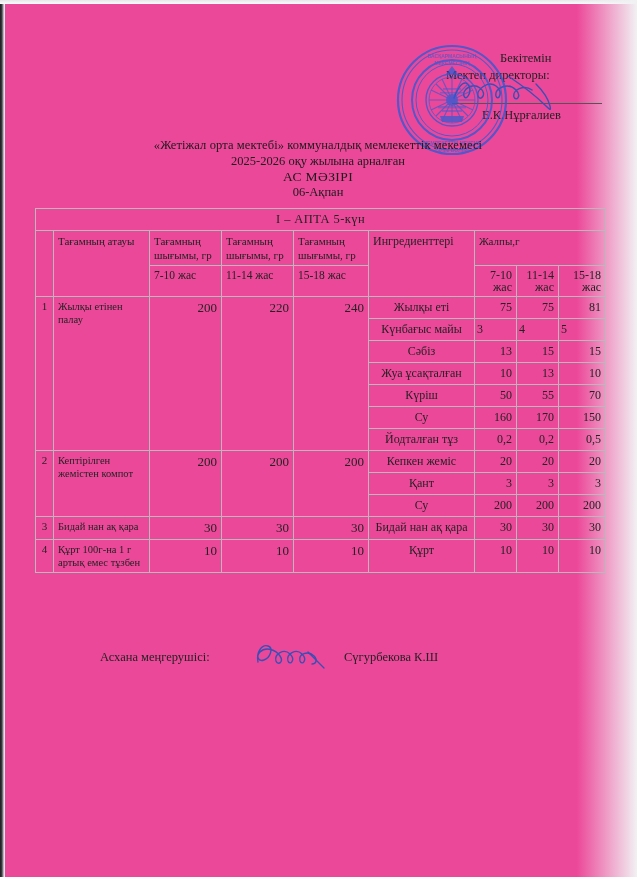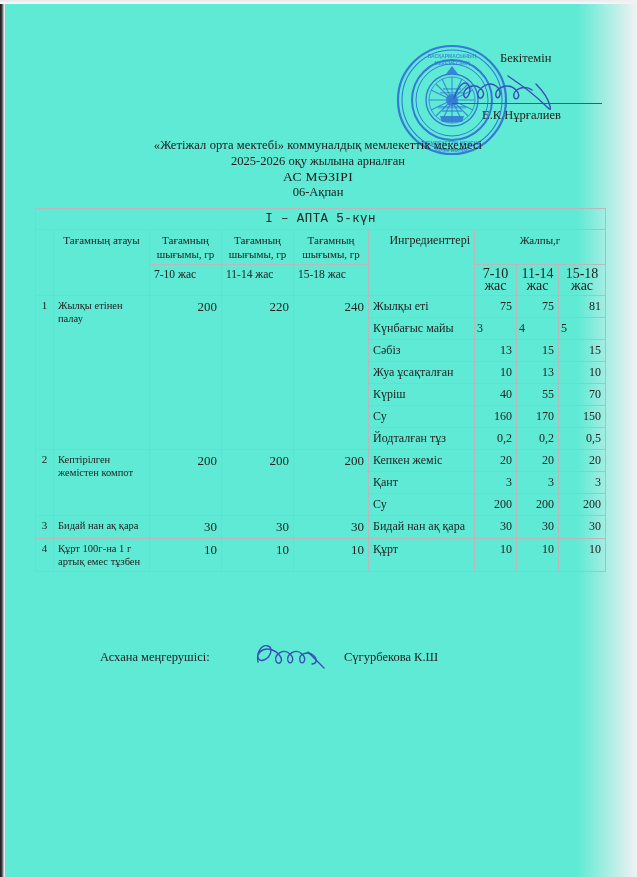--- a/index.html
+++ b/index.html
@@ -4,21 +4,21 @@
 <style>
   html, body {
     margin: 0;
     padding: 0;
     background: #ffffff;
   }
   #page {
     position: relative;
     width: 637px;
     height: 877px;
-    background: #5eead4;
+    background: #ec4899;
     overflow: hidden;
     font-family: "Liberation Serif", "DejaVu Serif", serif;
     color: #1a1a1a;
   }
   
   .page-edge-left {
     position: absolute;
     left: 0; top: 0;
     width: 5px; height: 877px;
     background: linear-gradient(to right, #1b1b1f 0%, #3a3a40 35%, #c9c9cf 75%, #fdfdfd 100%);
@@ -117,45 +117,44 @@
     font-weight: normal;
     color: #232323;
     overflow: visible;
   }
   .week-title-cell {
     text-align: center;
     font-weight: bold;
     font-size: 12.5px;
     padding: 2px 0 3px 0;
     letter-spacing: 0.4px;
-    font-family: Liberation Mono, monospace;
   }
   .hdr-center {
-    text-align: center;
+    text-align: left;
     font-weight: bold;
     font-size: 11px;
     line-height: 14px;
     vertical-align: middle;
   }
   .hdr-left {
-    text-align: right;
+    text-align: left;
     font-weight: normal;
     font-size: 12px;
     vertical-align: top;
   }
   .age-sub {
     font-size: 11.5px;
     text-align: left;
     padding-left: 5px;
     vertical-align: bottom;
   }
   .age-sub-narrow {
-    font-size: 14px;
+    font-size: 12px;
     line-height: 12px;
-    text-align: center;
+    text-align: right;
     padding-left: 3px;
     vertical-align: bottom;
     margin-top: 11px;
   }
 
   .num-cell {
     text-align: center;
     font-size: 11px;
     vertical-align: top;
     padding-top: 4px;
@@ -173,20 +172,21 @@
     font-size: 13px;
     padding-right: 12px;
     padding-top: 4px;
     vertical-align: top;
   }
   .ingr-cell {
     font-size: 12px;
     padding-left: 6px;
     vertical-align: top;
     white-space: nowrap;
+    text-align: center;
   }
   .amt-cell {
     text-align: right;
     font-size: 12px;
     padding-right: 8px;
     vertical-align: top;
     margin-top: 8px;
   }
   .amt-cell.left-shift {
     text-align: left;
@@ -226,20 +226,21 @@
 <body>
 
 <div id="page">
 
   <div class="page-edge-left"></div>
   <div class="page-edge-top"></div>
   <div class="page-shade-right"></div>
 
   <div class="approval">
     <div class="ap-line ap-confirm">Бекітемін</div>
+    <div class="ap-line">Мектеп директоры:</div>
     <div class="ap-name">Е.К.Нұрғалиев</div>
   </div>
   <div class="sig-rule"></div>
 
   <svg class="dir-sign" viewBox="0 0 120 40">
     <path d="M4,26 C10,10 16,8 19,14 C22,20 16,30 14,24 C12,18 22,10 30,16
              C38,22 30,30 28,24 C26,18 38,8 46,14 C54,20 48,30 46,24
              C44,16 58,10 66,18 C72,24 66,30 64,25 C62,18 74,12 82,18" fill="none" stroke="#3a4fb5" stroke-width="1.5" stroke-linecap="round"></path>
     <path d="M58,4 C70,12 84,22 96,34 C100,38 101,39 100,34 C98,26 92,18 86,12" fill="none" stroke="#3a4fb5" stroke-width="1.4" stroke-linecap="round"></path>
   </svg>
@@ -346,21 +347,21 @@
           <td class="amt-cell">15</td>
         </tr>
         <tr>
           <td class="ingr-cell">Жуа ұсақталған</td>
           <td class="amt-cell">10</td>
           <td class="amt-cell">13</td>
           <td class="amt-cell">10</td>
         </tr>
         <tr>
           <td class="ingr-cell">Күріш</td>
-          <td class="amt-cell">40</td>
+          <td class="amt-cell">50</td>
           <td class="amt-cell">55</td>
           <td class="amt-cell">70</td>
         </tr>
         <tr>
           <td class="ingr-cell">Су</td>
           <td class="amt-cell">160</td>
           <td class="amt-cell">170</td>
           <td class="amt-cell">150</td>
         </tr>
         <tr>

